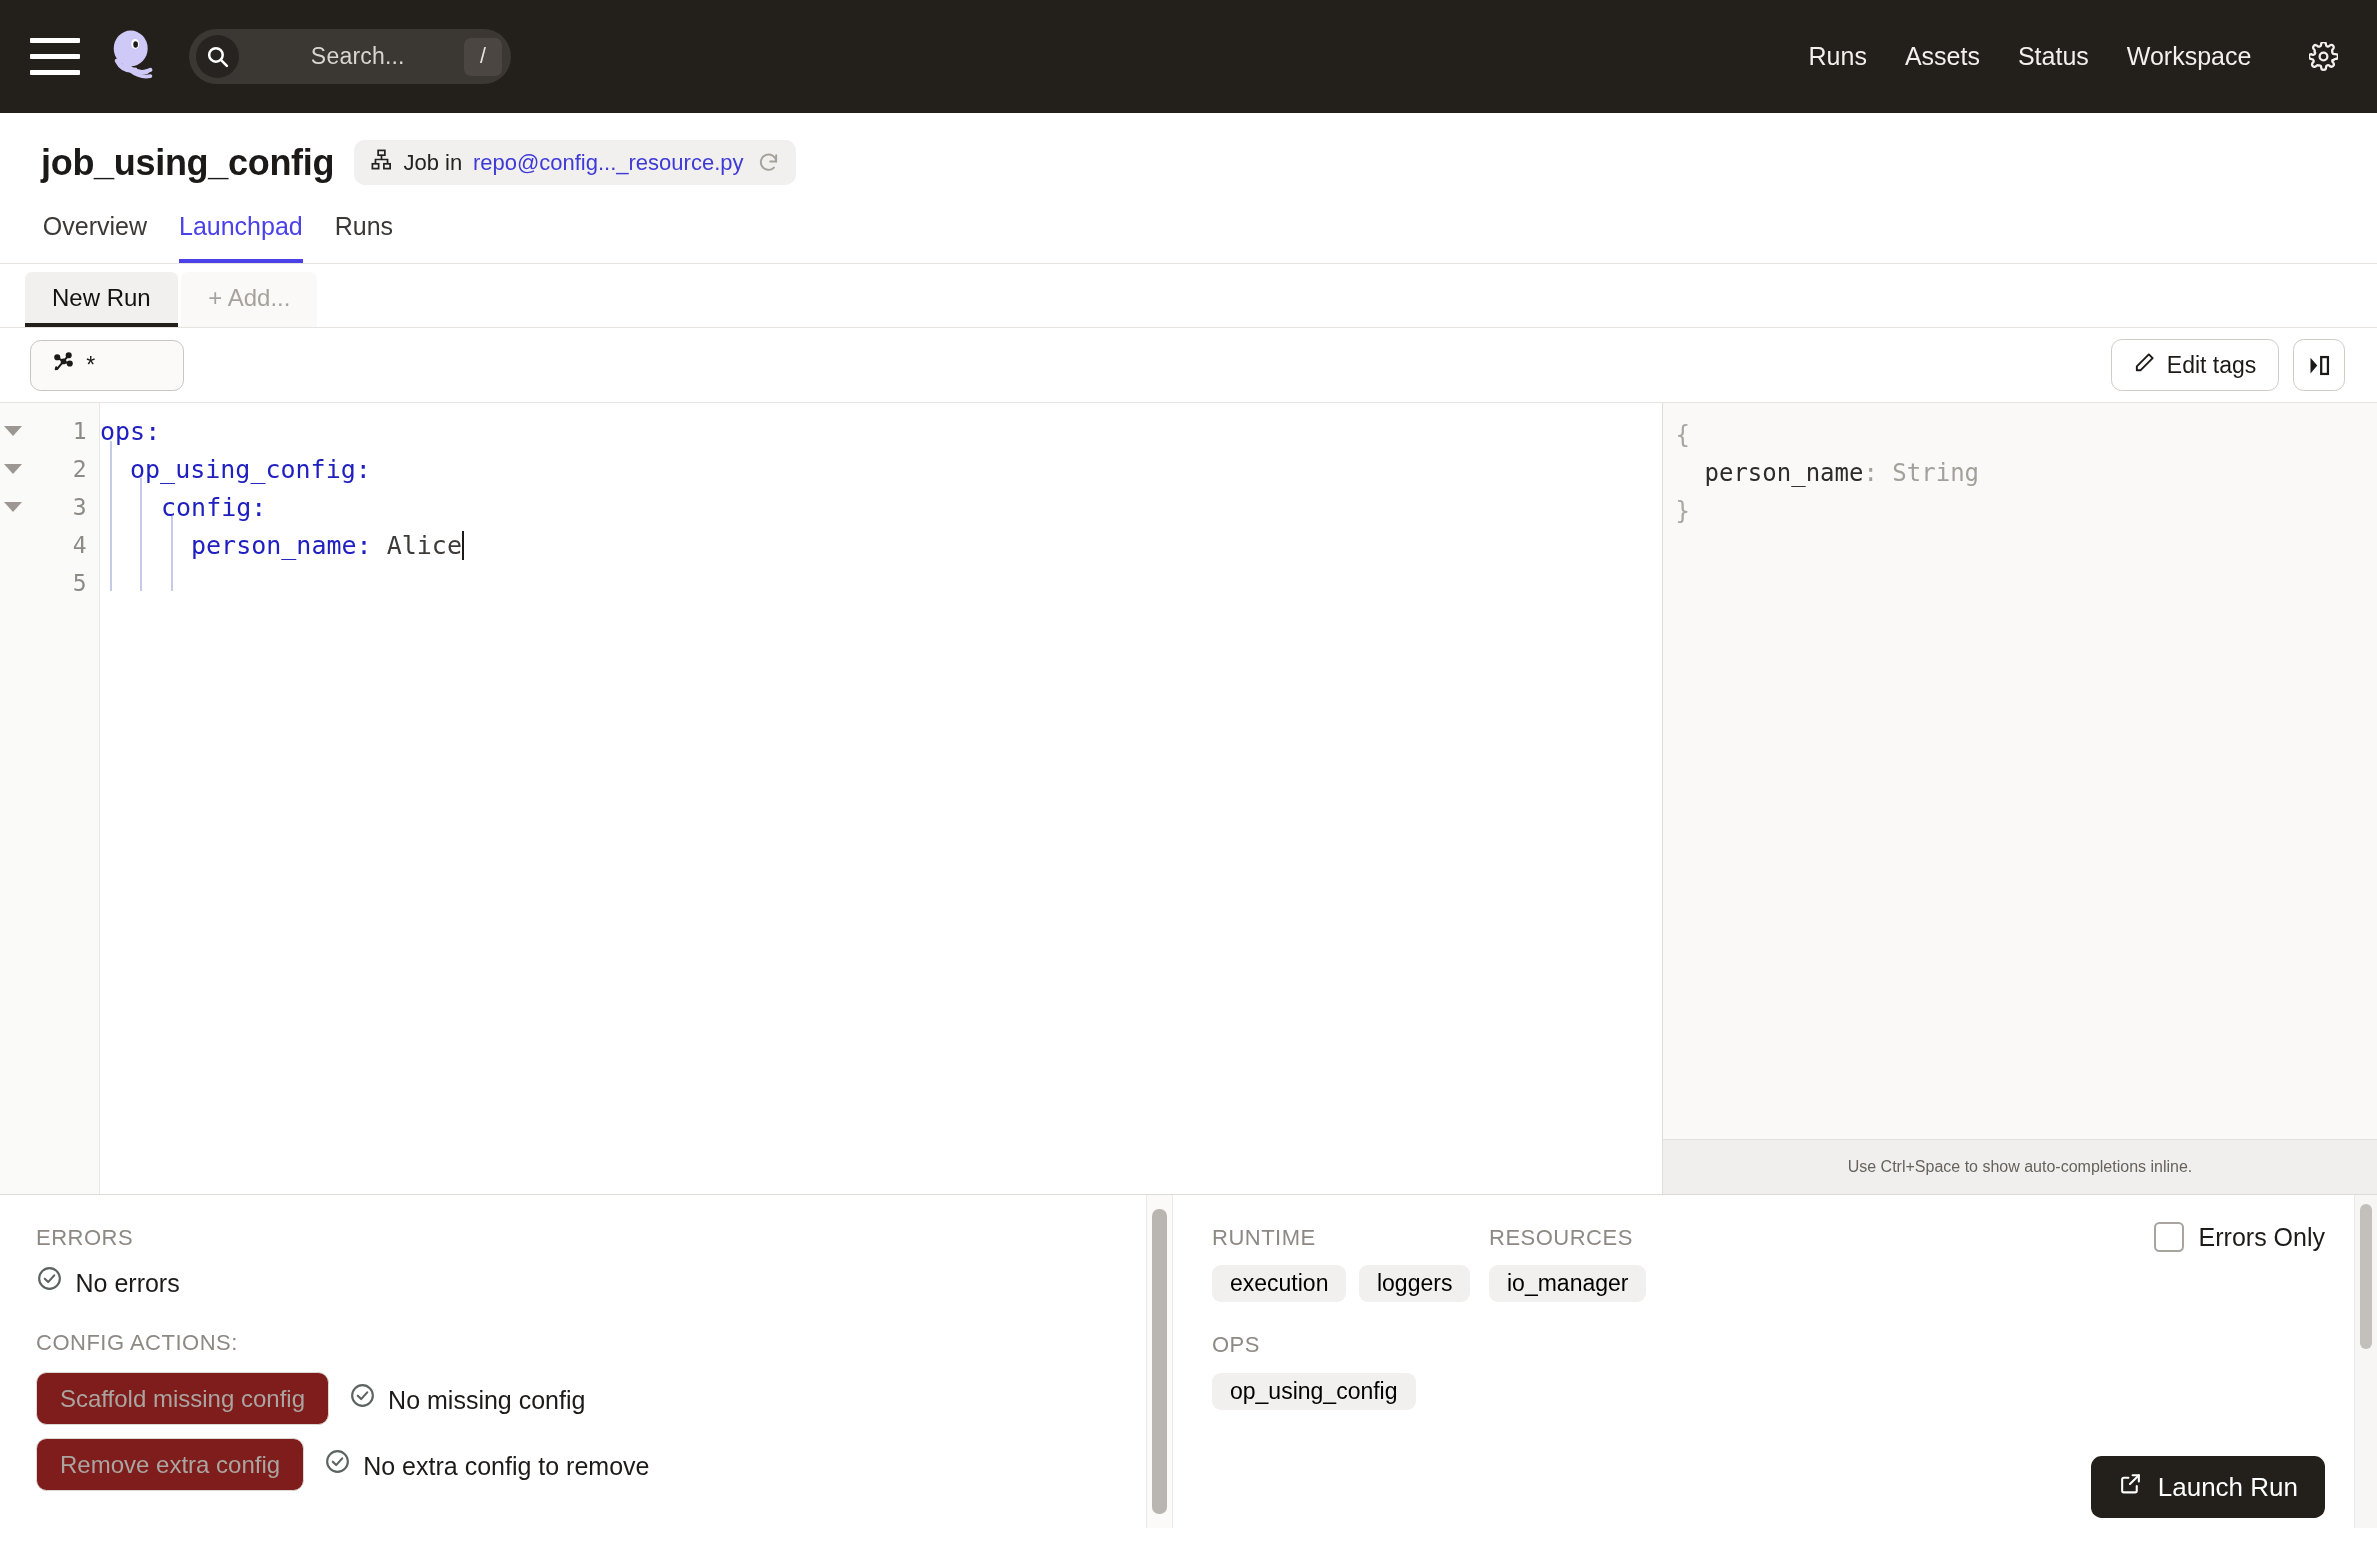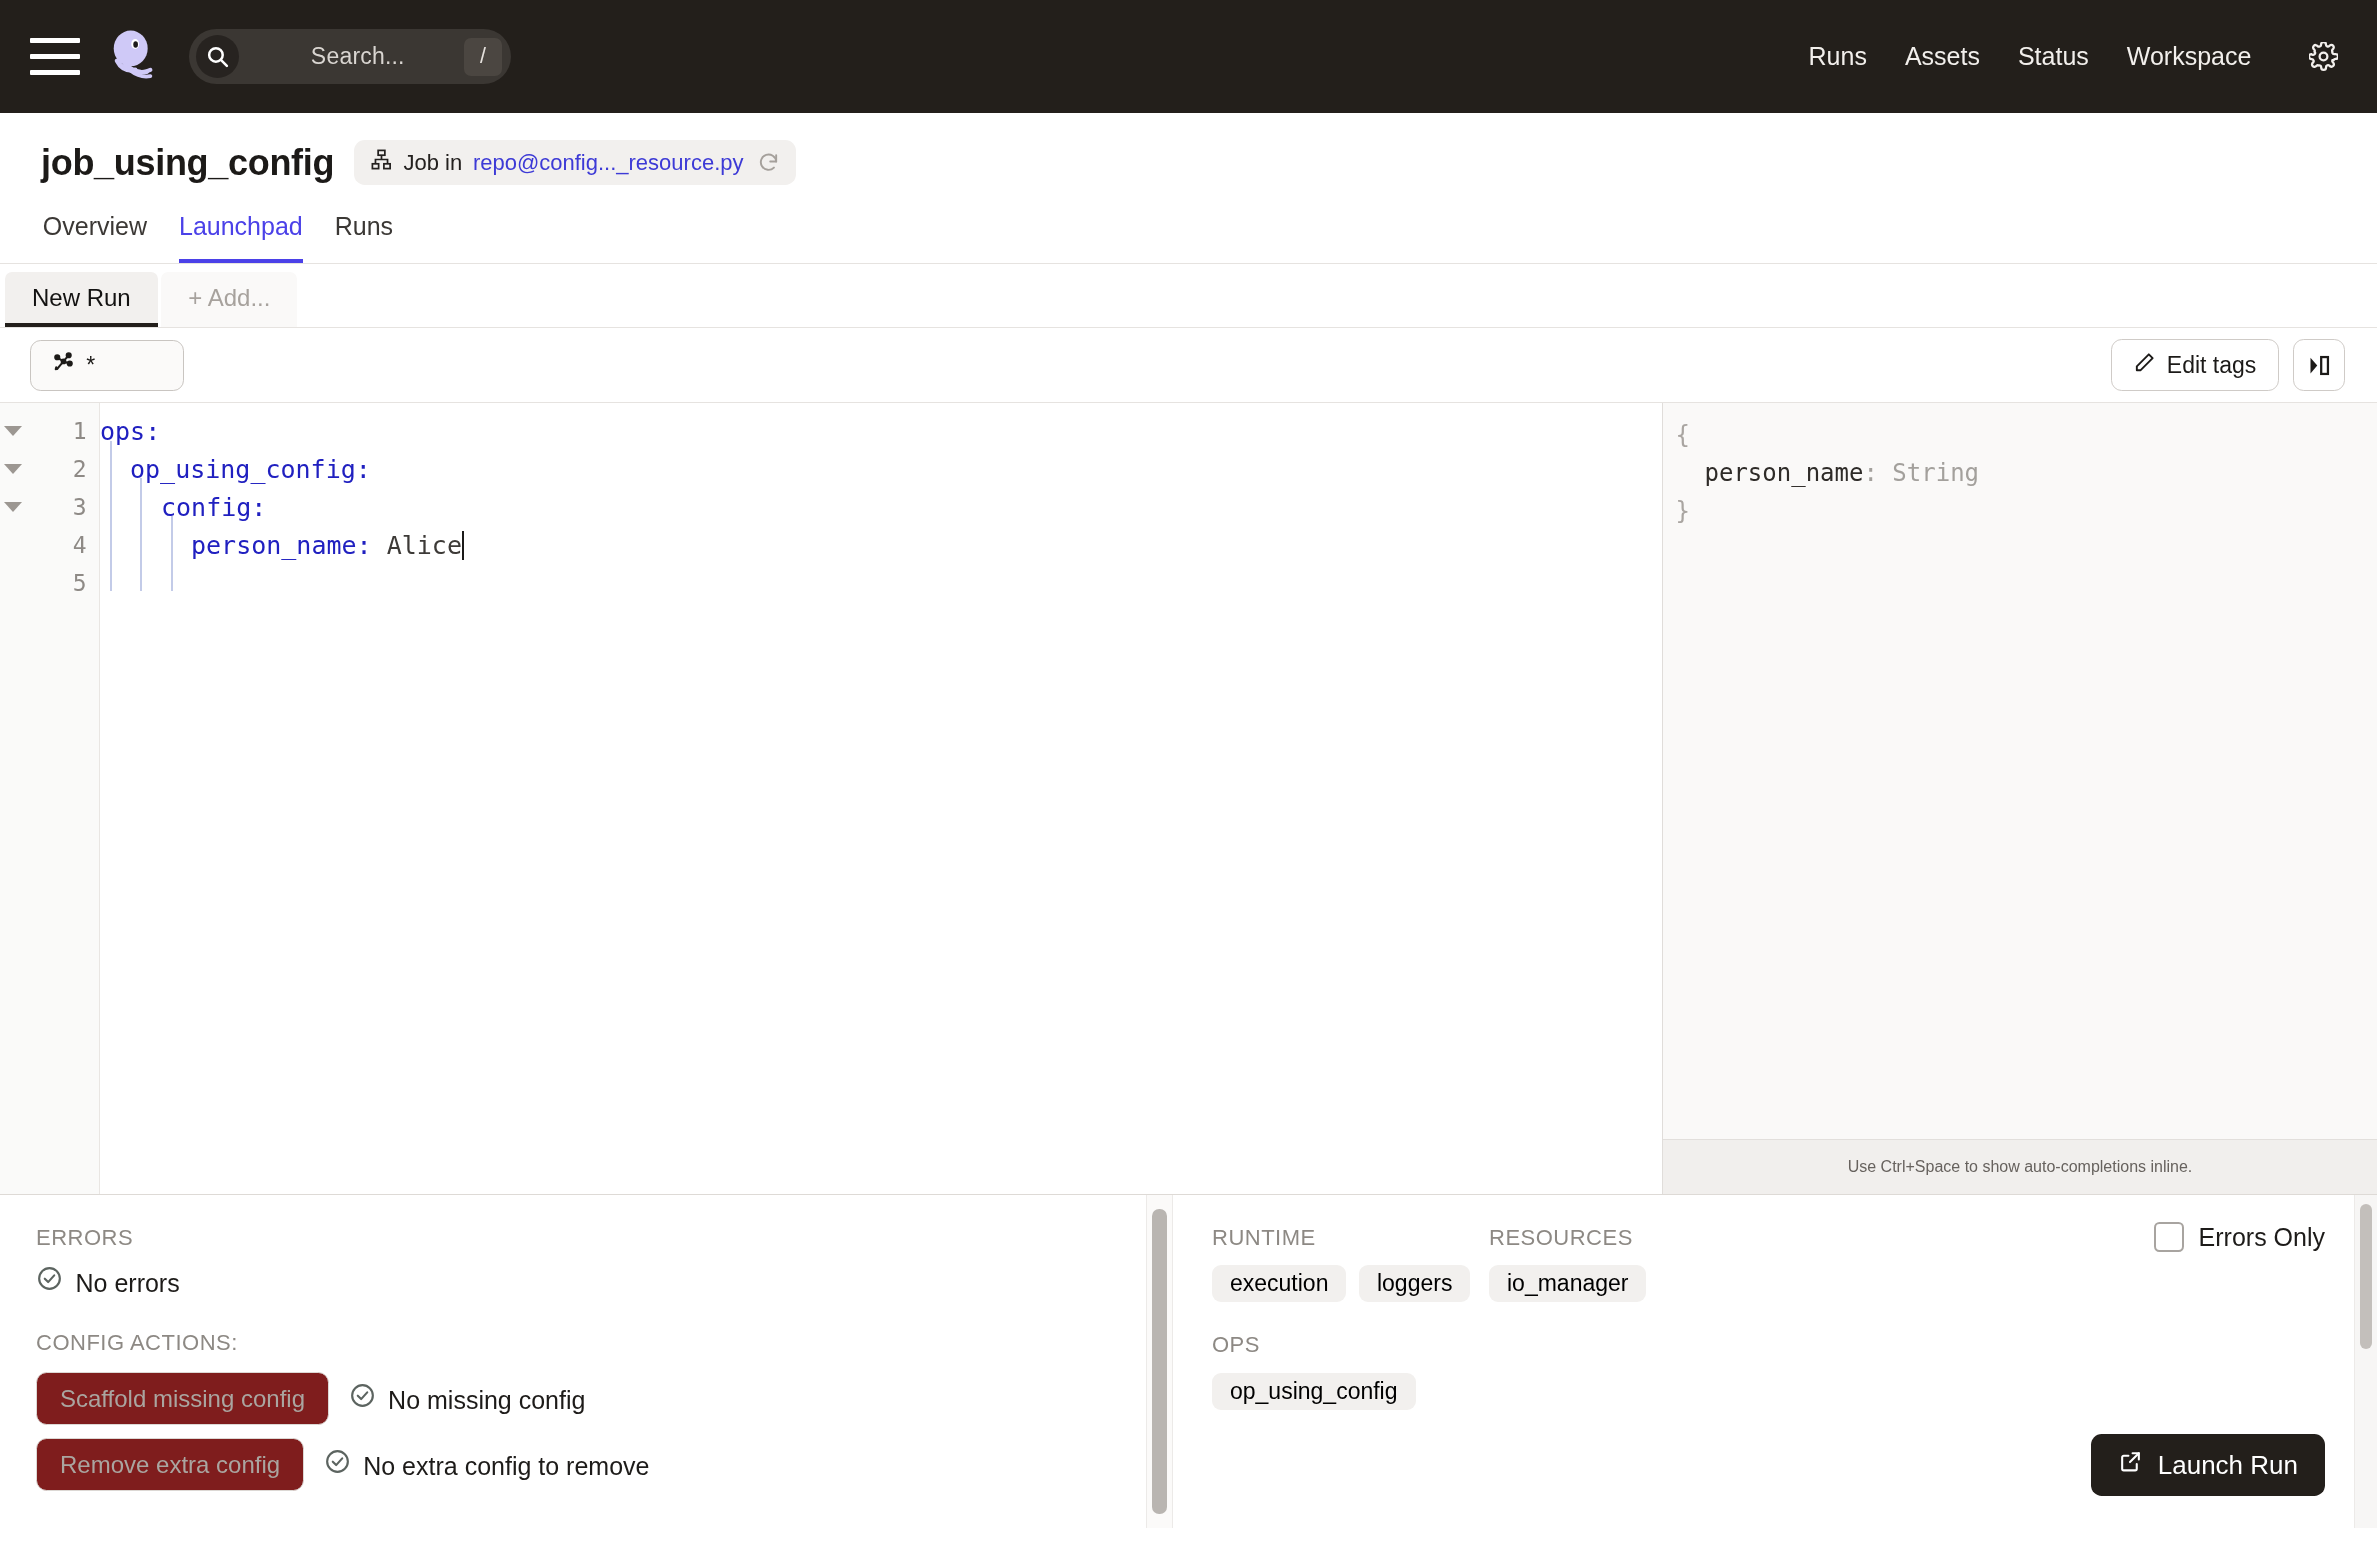--- a/index.html
+++ b/index.html
@@ -99,21 +99,21 @@
     font-size: 25px; color: #3b3835; padding-bottom: 18px;
     cursor: pointer; border-bottom: 4.5px solid transparent;
   }
   .tab.active { color: #4b41e8; border-bottom-color: #4b41e8; font-weight: 400; }
 
   
   .session-row {
     display: flex; align-items: flex-end;
     background: #ffffff;
     border-bottom: 1.8px solid #e6e3e0;
-    padding-left: 5px;
+    padding-left: 25px;
     height: 64px;
   }
   .session-tab {
     font-size: 24px; padding: 12.5px 27px 10.7px 27px;
     background: #f6f4f2; color: #1d1b19;
     border-top-left-radius: 7.1px; border-top-right-radius: 7.1px;
     border-bottom: 4.5px solid transparent;
     cursor: pointer; margin-right: 3.6px;
   }
   .session-tab.active { background:#f2f0ee; color:#131211; border-bottom-color: #231F1B; font-weight: 400;}
@@ -265,21 +265,21 @@
   .errors-only {
     position: absolute; top: 27px; right: 52px;
     display: flex; align-items: center; gap: 14.3px; cursor: pointer;
   }
   .checkbox {
     width: 30px; height: 30px; border: 2.7px solid #a8a4a0; border-radius: 5.4px; background: #fff;
   }
   .errors-only-label { font-size: 25px; color: #1d1b19; }
 
   .launch-btn {
-    position: absolute; bottom: 32px; right: 52px;
+    position: absolute; bottom: 10px; right: 52px;
     background: #231F1B; color: #fff; border-radius: 10.7px;
     display:flex; align-items:center; gap: 14.3px;
     padding: 15px 27px; font-size: 26px; cursor: pointer;
   }
 
   .right-scroll {
     position: absolute; top: 0; right: 0; bottom: 0; width: 23px;
     background: #f7f6f5; border-left: 1.8px solid #eceae8;
     display:flex; justify-content:center; padding: 9px 0;
   }

